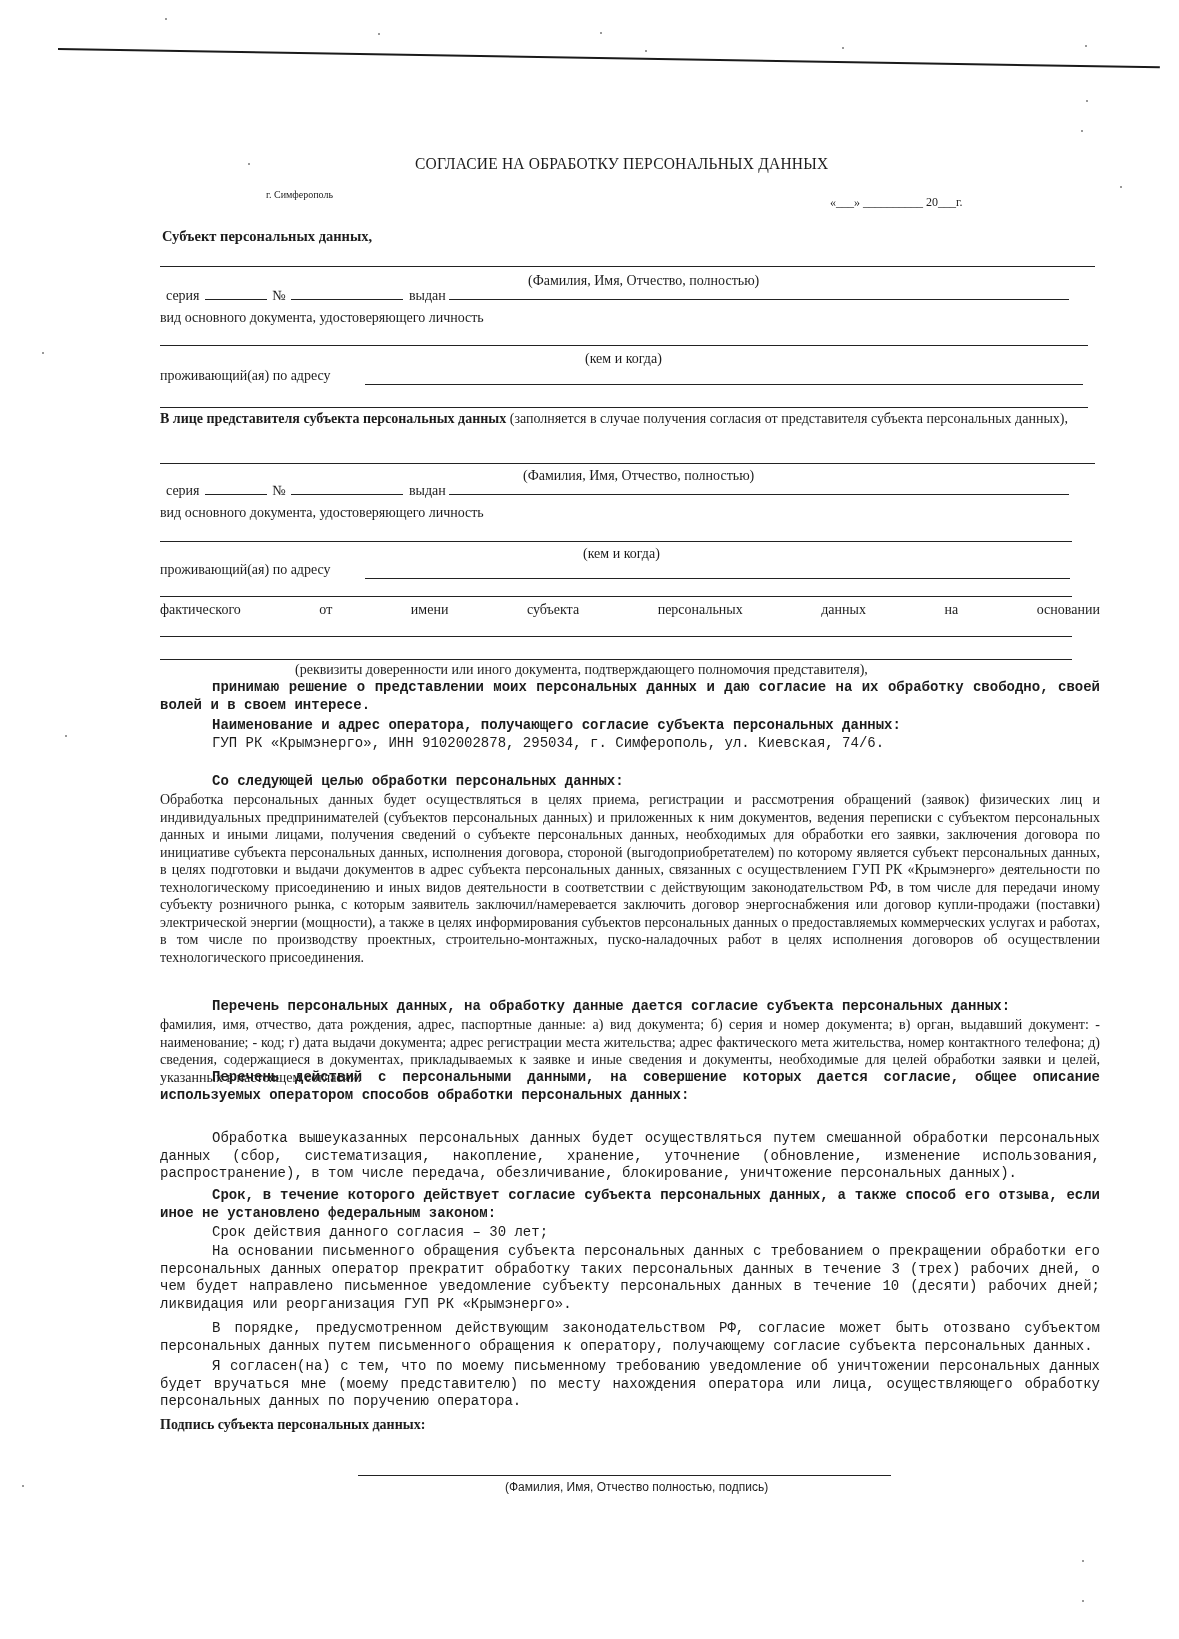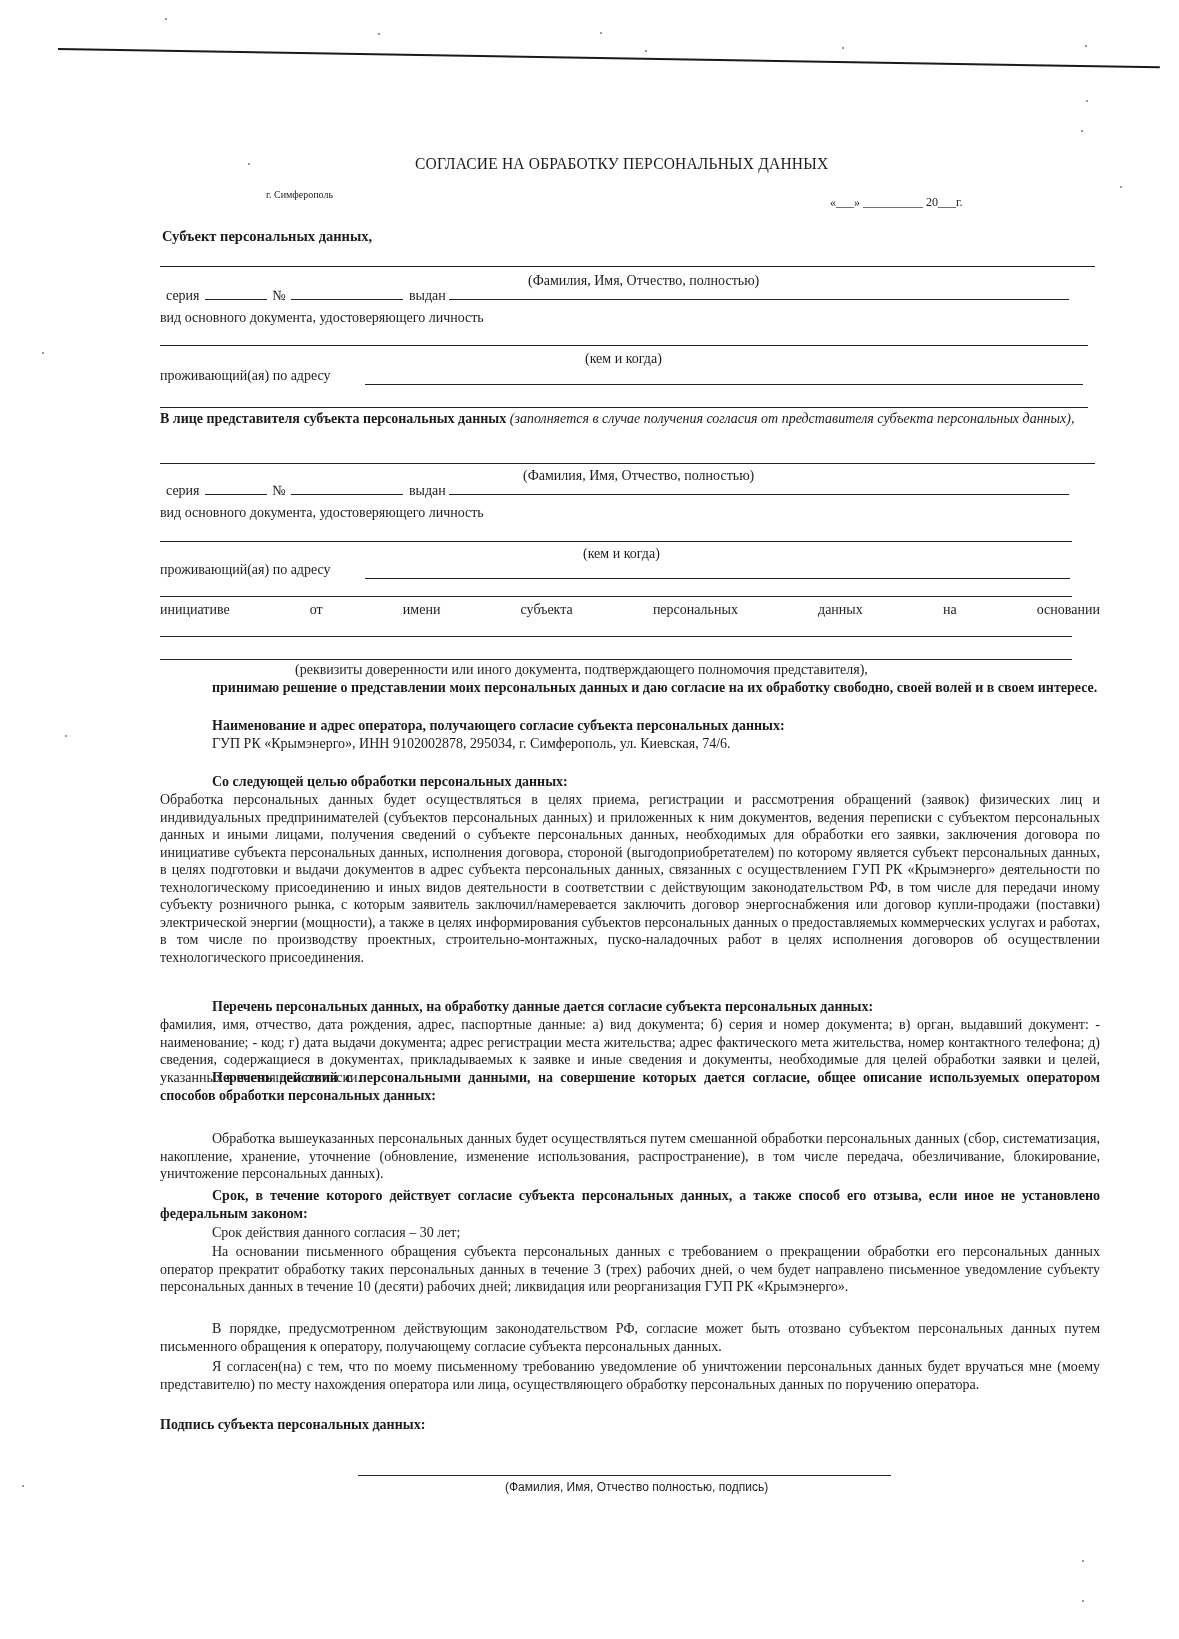--- a/index.html
+++ b/index.html
@@ -14,25 +14,25 @@
   }
   .speck { position: absolute; width: 2px; height: 2px; background: #777; border-radius: 1px; }
   .page { position: absolute; left: 160px; top: 155px; width: 935px; }
   .abs { position: absolute; white-space: nowrap; }
   .title { left: 255px; top: 0; font-size: 15.5px; letter-spacing: 0.2px; transform: scaleY(1.05); }
   .city { left: 106px; top: 34px; font-size: 10px; }
   .date { left: 654px; top: 40px; font-size: 12px; margin-left: 16px; }
   .lbl { font-size: 14px; }
   .cap { font-size: 14px; }
   .bold { font-weight: bold; }
-  .italic { font-style: italic; }
+  .italic { }
   .line { position: absolute; height: 1px; background: #222; }
   .sp { display: inline-block; border-bottom: 1px solid #222; vertical-align: baseline; height: 1px; margin: 0 2px; }
   .para { position: absolute; left: 0; width: 940px; font-size: 14px; line-height: 17.5px; text-align: justify; }
-  .indent { text-indent: 52px; }
+  .indent { text-indent: 52px; font-family: Liberation Mono, monospace; }
   .justline { display: flex; justify-content: space-between; width: 940px; font-size: 14px; }
 </style>
 </head>
 <body>
 
 <div class="top-rule"></div>
 <div class="speck" style="left:165px;top:18px"></div>
 <div class="speck" style="left:378px;top:33px"></div>
 <div class="speck" style="left:600px;top:32px"></div>
 <div class="speck" style="left:645px;top:50px"></div>
@@ -88,21 +88,21 @@
     <span class="sp" style="width:620px;margin-left:0"></span>
   </div>
   <div class="abs lbl" style="left:0;top:350px">вид основного документа, удостоверяющего личность</div>
   <div class="line" style="left:0;top:386px;width:912px"></div>
   <div class="abs cap" style="left:423px;top:391px">(кем и когда)</div>
   <div class="abs lbl" style="left:0;top:407px">проживающий(ая) по адресу</div>
   <div class="line" style="left:205px;top:423px;width:705px"></div>
   <div class="line" style="left:0;top:441px;width:912px"></div>
 
   <div class="abs justline" style="left:0;top:447px">
-    <span>инициативе</span>
+    <span>фактического</span>
     <span>от</span>
     <span>имени</span>
     <span>субъекта</span>
     <span>персональных</span>
     <span>данных</span>
     <span>на</span>
     <span>основании</span>
   </div>
   <div class="line" style="left:0;top:481px;width:912px"></div>
   <div class="line" style="left:0;top:504px;width:912px"></div>

